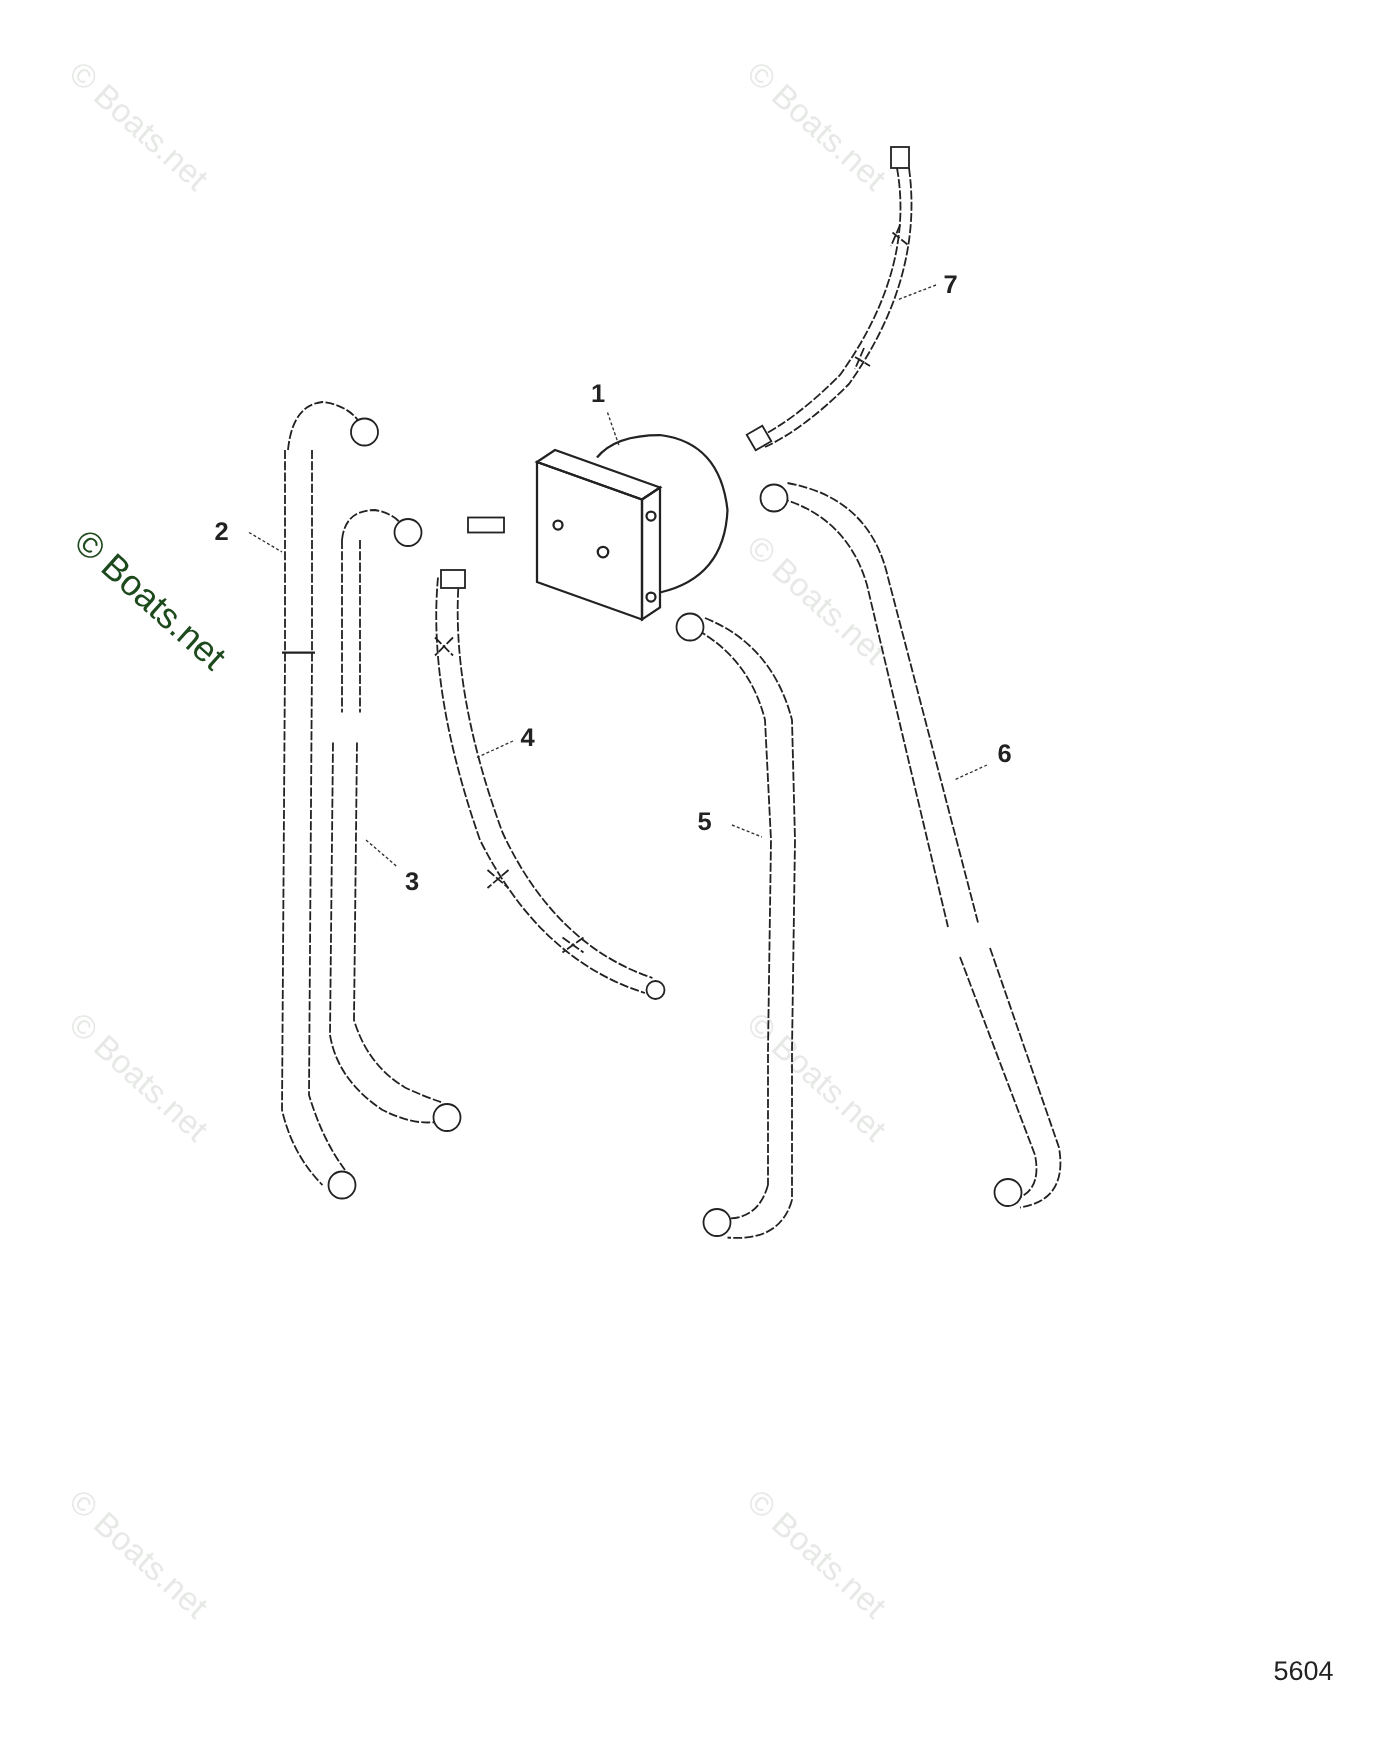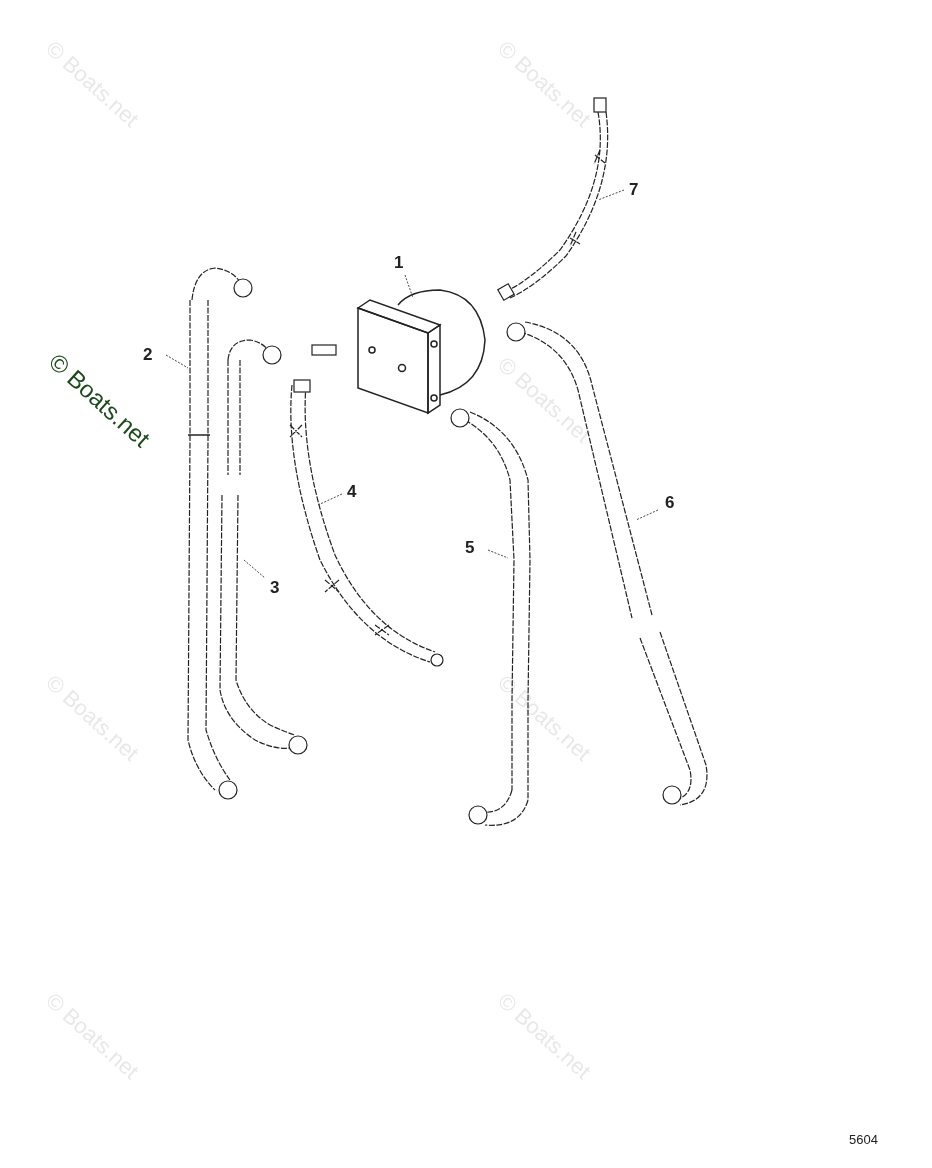--- a/index.html
+++ b/index.html
@@ -1,21 +1,21 @@
 <!DOCTYPE html>
 <html><head>
 <meta charset="utf-8">
 <style>
   html, body { margin: 0; padding: 0; background: #ffffff; }
   body { width: 932px; height: 1168px; position: relative; overflow: hidden; font-family: "Liberation Sans", sans-serif; }
   .canvas { position: absolute; left: 0; top: 0; width: 932px; height: 1168px; }
   .callout { position: absolute; font-family: "Liberation Sans", sans-serif; font-weight: bold; font-size: 17px; color: #222; }
   .watermark { position: absolute; font-family: "Liberation Sans", sans-serif; font-size: 22px; color: #e6e9e6; transform: rotate(42deg); transform-origin: left top; white-space: nowrap; }
   .watermark.strong { color: #1d4a1d; font-size: 24px; }
-  .fig-num { position: absolute; left: 849px; top: 1104px; font-size: 13px; color: #222; font-family: "Liberation Sans", sans-serif; margin-top: 28px; }
+  .fig-num { position: absolute; left: 849px; top: 1104px; font-size: 18px; color: #222; font-family: "Liberation Sans", sans-serif; }
   svg { position: absolute; left: 0; top: 0; }
   .ln { fill: none; stroke: #222; stroke-width: 1.2; stroke-dasharray: 6 1.5; }
   .ls { fill: none; stroke: #222; stroke-width: 1.5; }
   .leader { fill: none; stroke: #333; stroke-width: 0.9; stroke-dasharray: 2 1.5; }
   .fit { fill: #fff; stroke: #222; stroke-width: 1.2; }
 </style>
 </head>
 <body>
 
 <div class="canvas">

